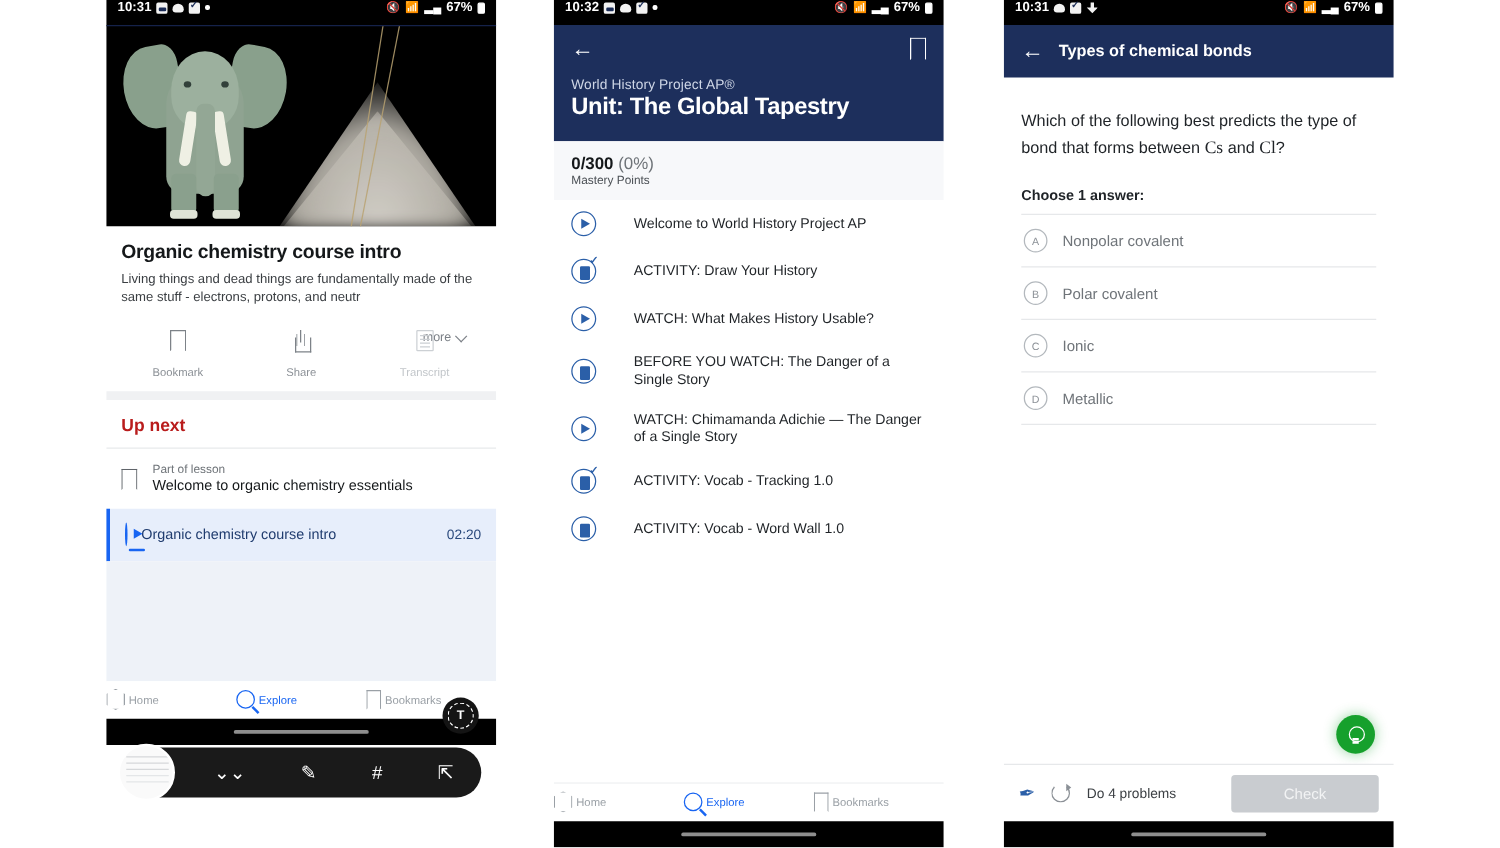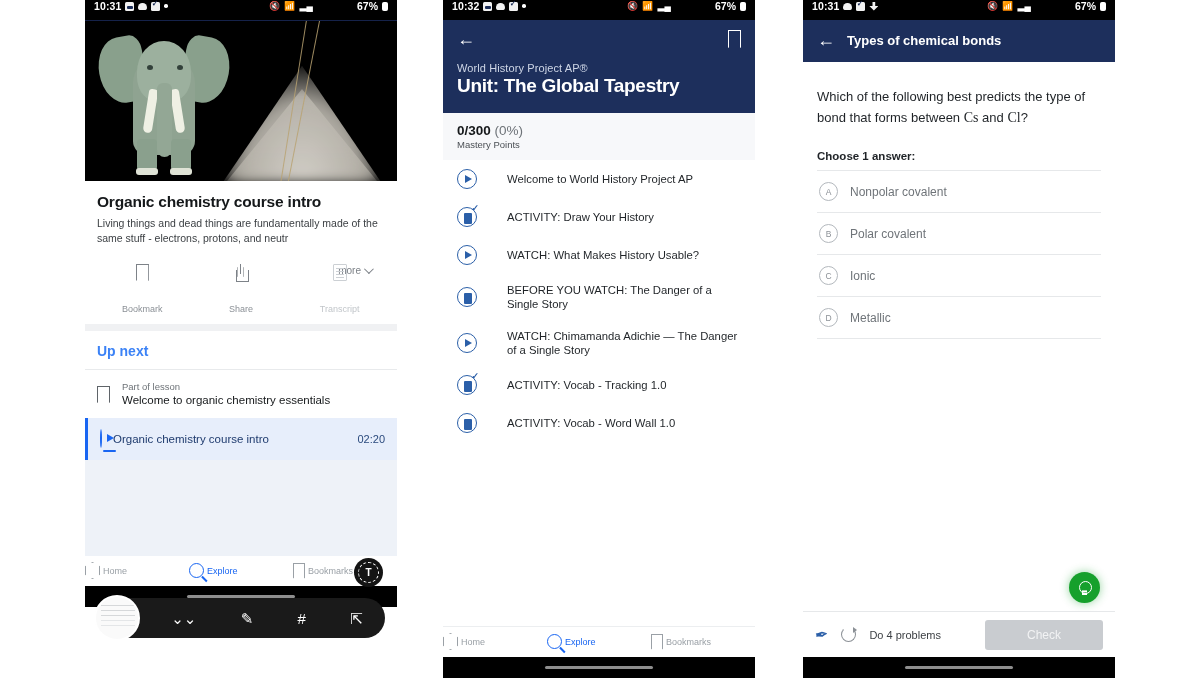--- a/index.html
+++ b/index.html
@@ -28,21 +28,21 @@
   .ic-gallery { background:#fff; border-radius:1.5px; }
   .ic-gallery::after{content:"";position:absolute;left:1.5px;bottom:1.5px;width:6px;height:3px;background:#1d2f5c;border-radius:1px;}
   .ic-cloud { background:#fff; border-radius:5px 5px 3px 3px; height:7px; margin-top:1px;}
   .ic-check { background:#fff; border-radius:1.5px; }
   .ic-check::after{content:"✓";position:absolute;left:0.5px;top:-3px;color:#1d2f5c;font-size:8px;font-weight:800;}
   .ic-dot { width:3.5px;height:3.5px;border-radius:50%;background:#fff;}
   .ic-dl { background:#fff; clip-path: polygon(35% 0,65% 0,65% 50%,100% 50%,50% 100%,0 50%,35% 50%); }
   .ic-mute { color:#fff; font-size:9px; line-height:9px; }
   .ic-wifi { color:#fff; font-size:9px; line-height:9px; }
   .ic-sig  { color:#fff; font-size:9px; line-height:9px; }
-  .sb-batt { font-size:10.5px;margin-left:40px; }
+  .sb-batt { font-size:10.5px; }
   .ic-batt { width:6px;height:9px;border:1.2px solid #fff;border-radius:1.5px;background:#fff;}
 
   
   .video-thumb {
     position: relative; width: 312px; height: 161px; background:#000;
     border-top:1px solid #15224a; overflow:hidden;
   }
   .pyramid {
     position:absolute; right:6px; bottom:0; width:178px; height:120px;
     background: radial-gradient(ellipse at 50% 100%, #d8d4cd 0%, #b9b5ac 45%, rgba(90,88,84,0) 72%);
@@ -80,34 +80,34 @@
     margin-top: 5px; font-size: 10.5px; line-height: 15px; color:#3b3f43;
     max-height: 30px; overflow: hidden; position: relative;
   }
   .v-more {
     position:absolute; right:14px; top:49px; font-size:10px; color:#7c8187;
     display:flex; align-items:center; gap:3px;
   }
   .chev { width:7px;height:7px;border-right:1.4px solid #7c8187;border-bottom:1.4px solid #7c8187;transform:rotate(45deg) translateY(-2px); }
 
   .v-actions { display:flex; margin-top:18px; padding: 0 8px 10px 8px; }
-  .v-act { flex:1; display:flex; flex-direction:column; align-items:center; gap:23px; }
+  .v-act { flex:1; display:flex; flex-direction:column; align-items:center; gap:12px; }
   .v-act-lbl { font-size:9px; color:#8b9096; }
   .v-act.dim .v-act-lbl { color:#c2c6ca; }
   .ic-bm { width:13px;height:17px;border:1.6px solid #7d8288;border-bottom:none;clip-path: polygon(0 0,100% 0,100% 100%,50% 72%,0 100%); }
   .ic-share-up { width:15px;height:17px;position:relative; }
   .ic-share-up::before{content:"";position:absolute;left:2px;top:6px;width:11px;height:11px;border:1.6px solid #7d8288;border-top:none;}
   .ic-share-up::after{content:"";position:absolute;left:6.2px;top:0;width:1.6px;height:10px;background:#7d8288;
     box-shadow: -3px 3px 0 -0.2px #7d8288, 3px 3px 0 -0.2px #7d8288;}
   .ic-trans { width:14px;height:17px;border:1.5px solid #ccd0d4;border-radius:1px;position:relative;}
   .ic-trans::after{content:"";position:absolute;left:2px;top:3px;width:8px;height:1.2px;background:#ccd0d4;
     box-shadow:0 3px 0 #ccd0d4,0 6px 0 #ccd0d4,0 9px 0 #ccd0d4;}
 
   .sep { height: 7px; background:#f0f1f3; }
-  .upnext-h { padding: 12px 12px 10px 12px; font-size: 14px; font-weight: 700; color:#3b82f6; }
+  .upnext-h { padding: 12px 12px 10px 12px; font-size: 14px; font-weight: 700; color:#b91c1c; }
   .hr { height:1px; background:#e8eaec; }
 
   .lesson-row { display:flex; align-items:flex-start; gap:12px; padding: 11px 12px 12px 12px; }
   .lesson-bm { width:13px;height:17px;border:1.5px solid #5f6469;border-bottom:none;clip-path: polygon(0 0,100% 0,100% 100%,50% 72%,0 100%); flex:none; margin-top:5px;}
   .lesson-sub { font-size:9.5px; color:#6e7378; }
   .lesson-title { font-size:11.5px; color:#15181a; margin-top:2px; }
 
   .active-row {
     display:flex; align-items:center; gap:11px; padding: 12px 12px;
     background:#e7eefb; border-left: 3px solid #1865f2;

